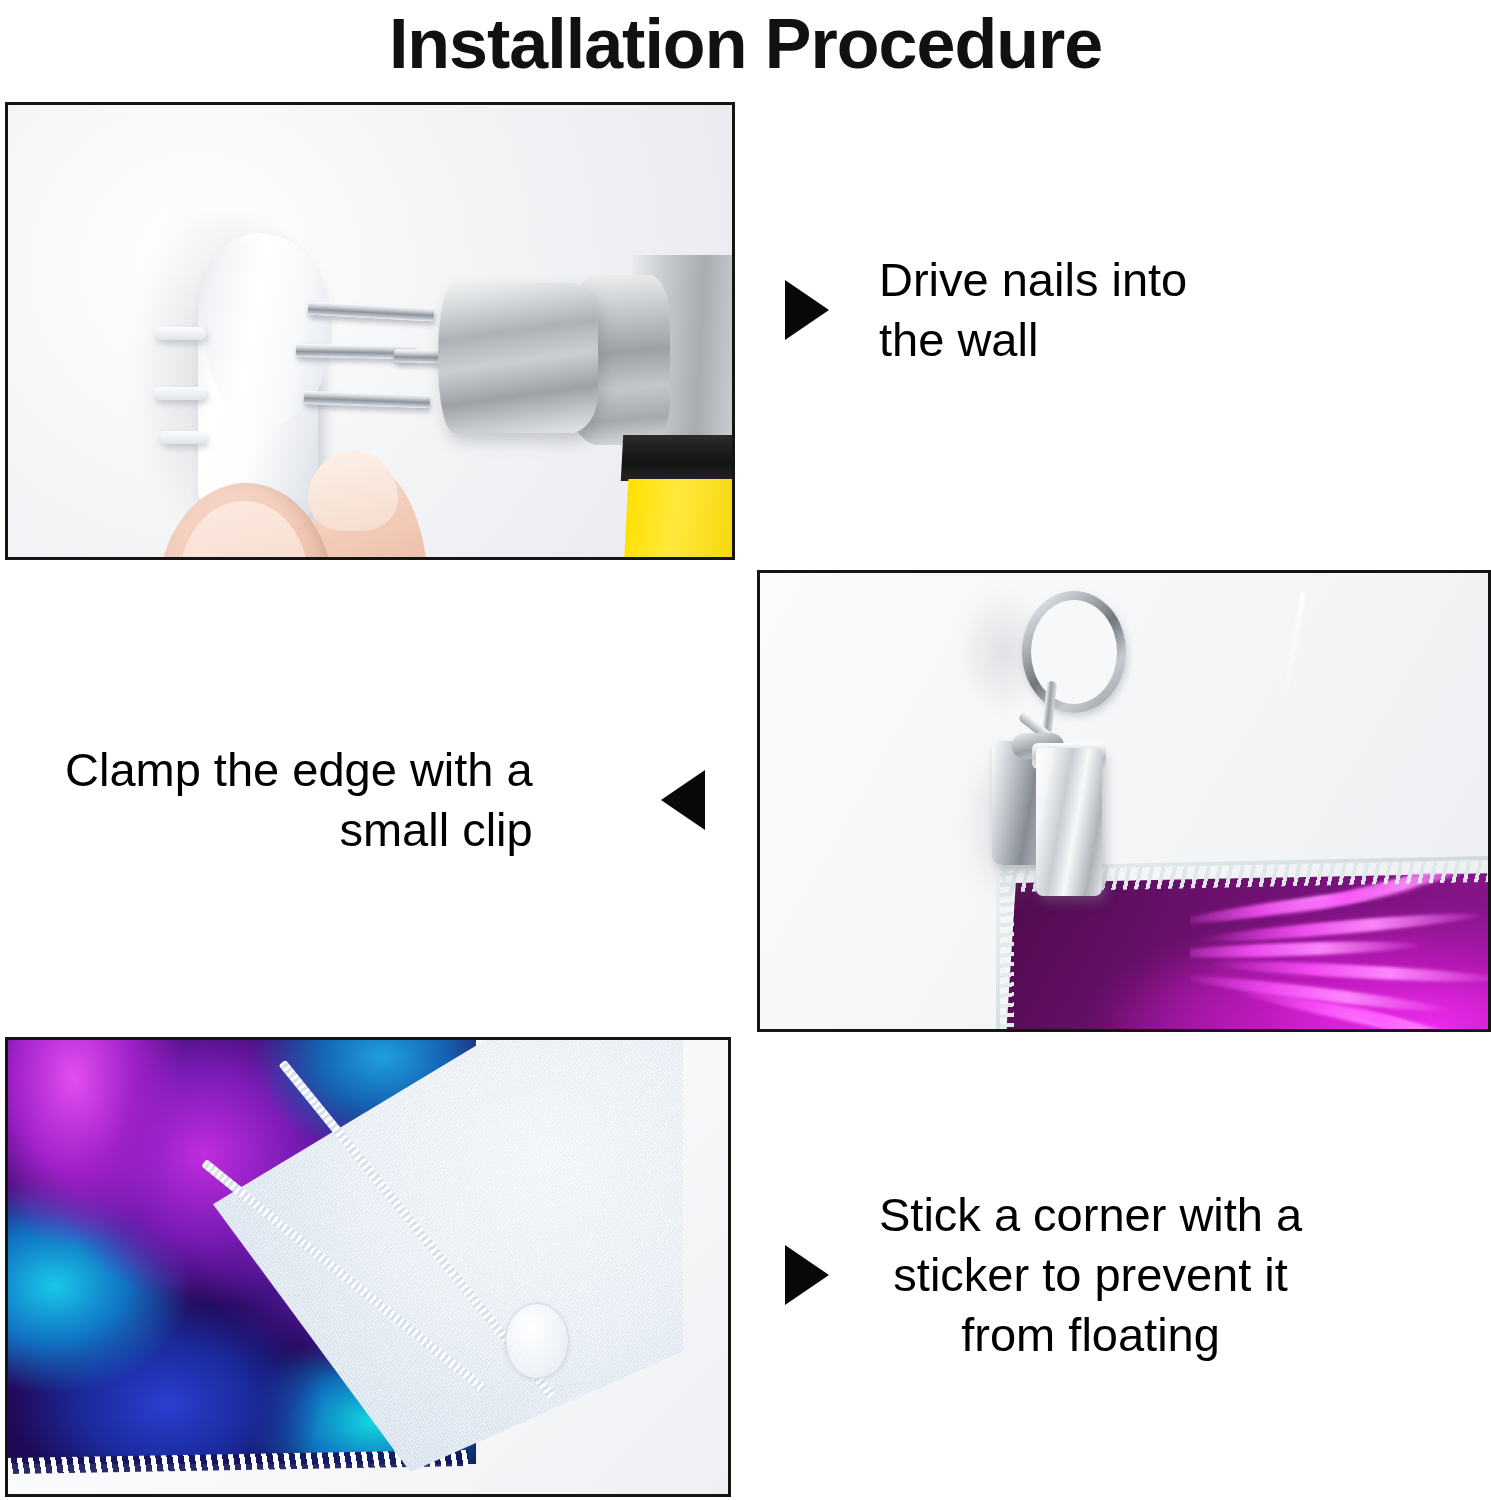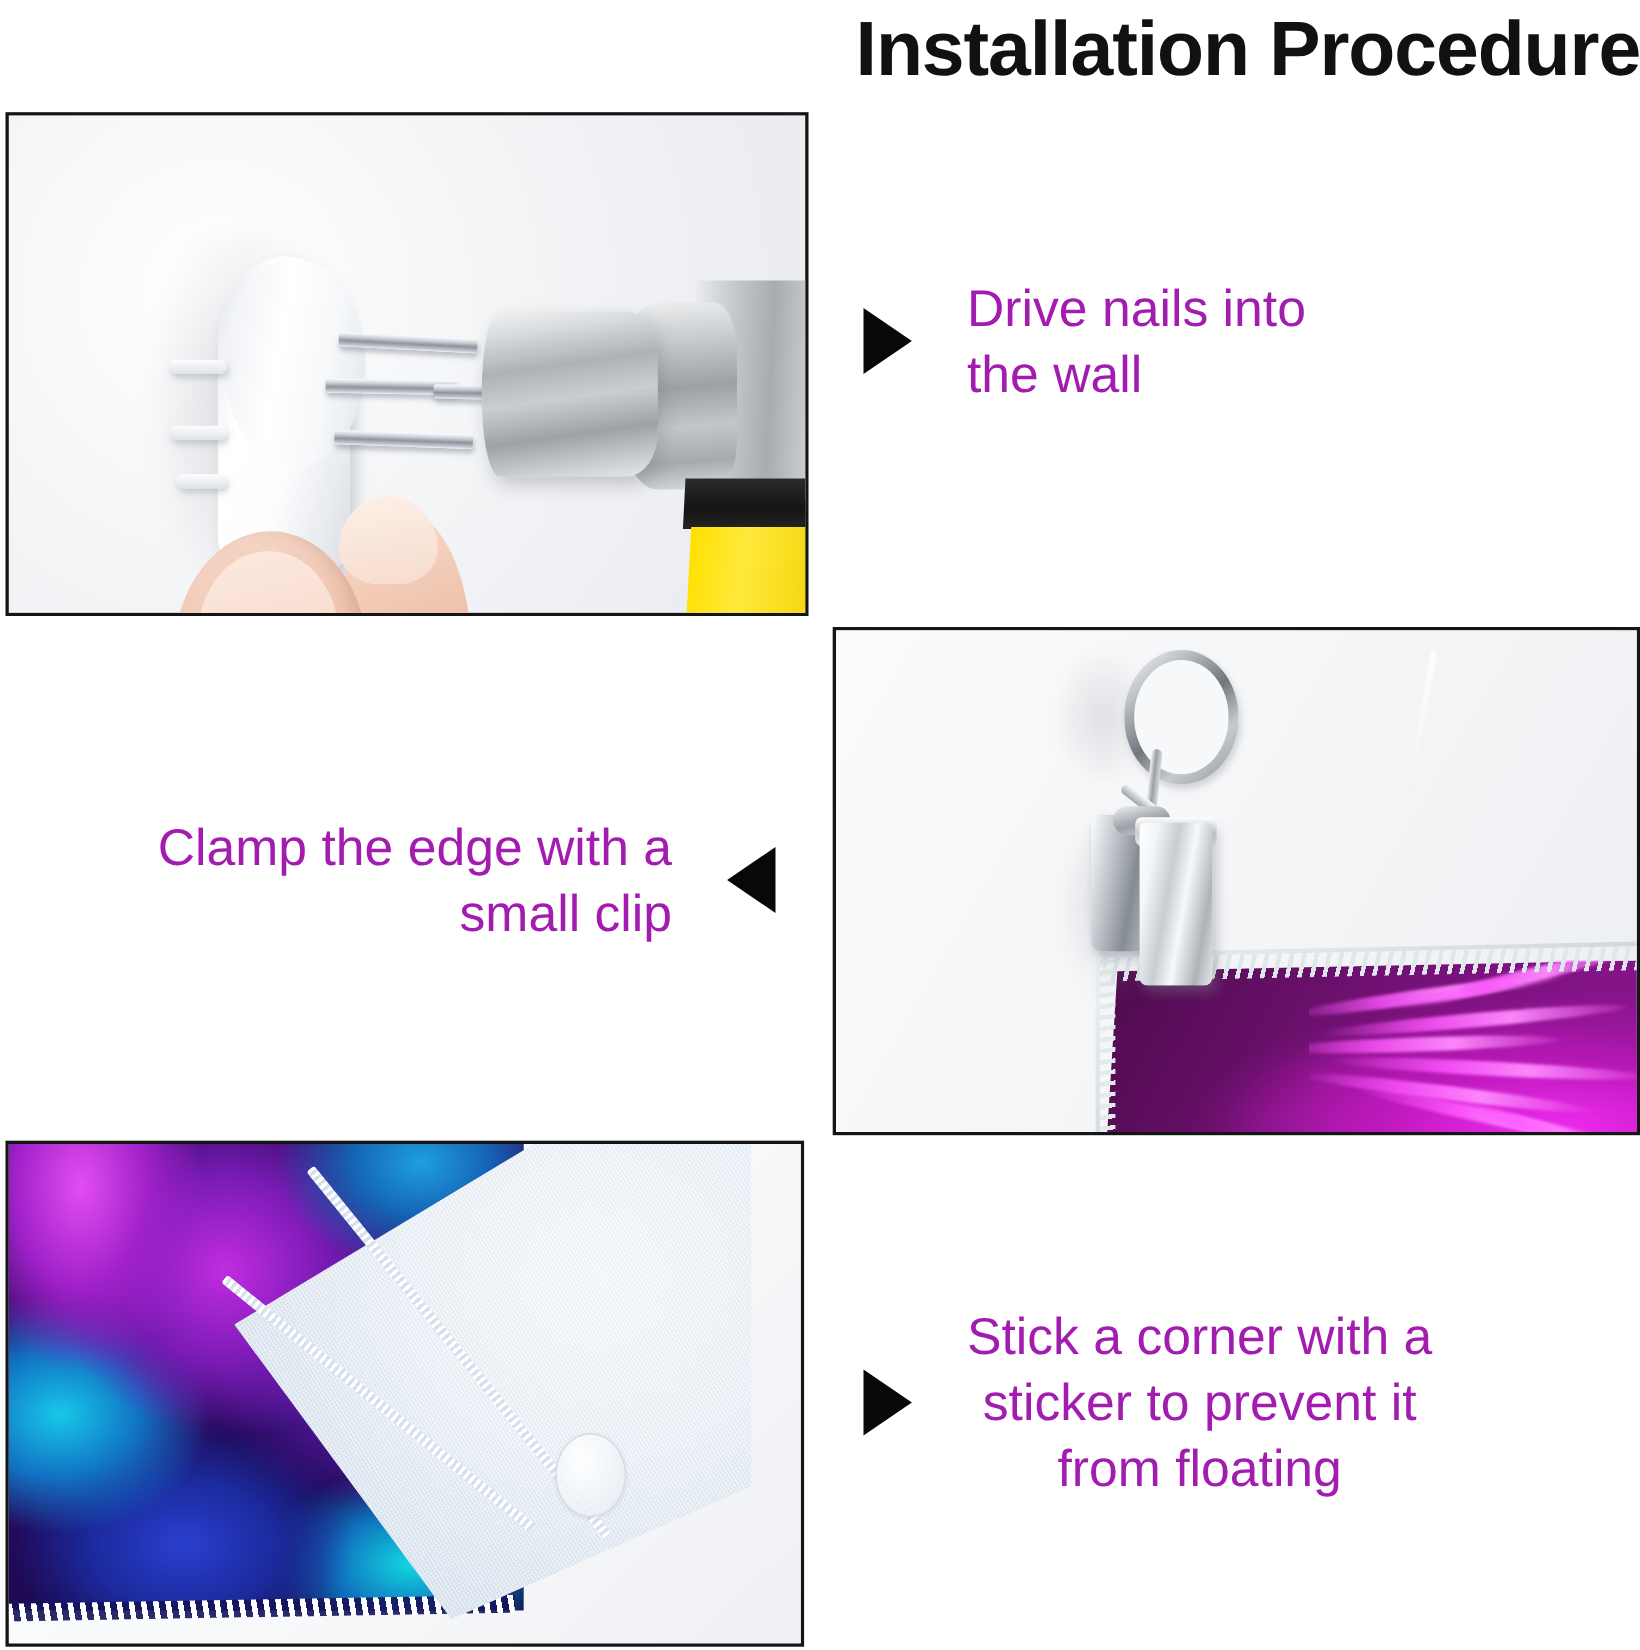--- a/index.html
+++ b/index.html
@@ -15,21 +15,21 @@
     font-family: "Liberation Sans", sans-serif;
     -webkit-font-smoothing: antialiased;
   }
 
   
   #page-title {
     position: absolute;
     left: 0;
     top: 2px;
     width: 1491px;
-    text-align: right;
+    text-align: center;
     font-family: "Liberation Sans", sans-serif;
     font-weight: bold;
     font-size: 70px;
     letter-spacing: -1px;
     color: #111111;
     line-height: 84px;
     white-space: nowrap;
   }
 
   
@@ -466,21 +466,21 @@
     border: 1px solid rgba(205,213,224,.9);
     box-shadow: 0 1px 4px rgba(150,160,175,.3);
     z-index: 5;
   }
 
   
   .caption {
     position: absolute;
     display: flex;
     align-items: center;
-    color: #a21caf;
+    color: #000000;
     font-size: 47px;
     line-height: 60px;
     font-family: "Liberation Sans", sans-serif;
   }
   .caption .triangle {
     flex: 0 0 auto;
     width: 0;
     height: 0;
   }
   .tri-right {
@@ -500,21 +500,21 @@
     left: 785px;
     top: 250px;
     width: 630px;
   }
   #caption-step1 .caption-text { text-align: left; }
 
   #caption-step2 {
     left: 65px;
     top: 740px;
     width: 640px;
-    justify-content: flex-end;
+    justify-content: space-between;
   }
   #caption-step2 .caption-text { text-align: right; }
 
   #caption-step3 {
     left: 785px;
     top: 1185px;
     width: 640px;
   }
   #caption-step3 .caption-text { text-align: center; }
 </style>

